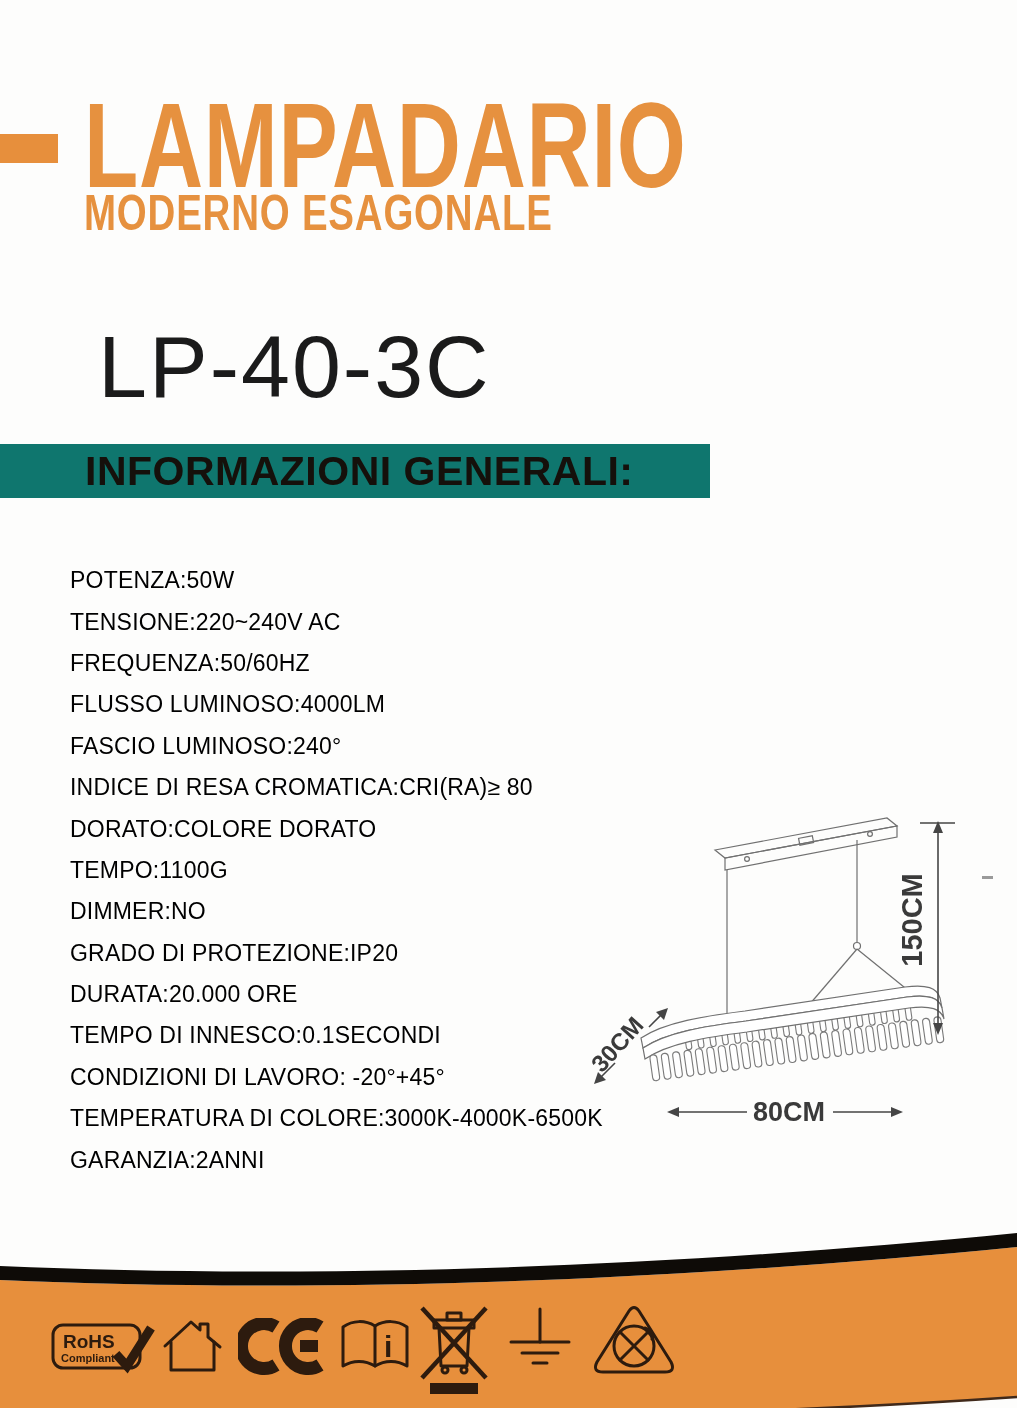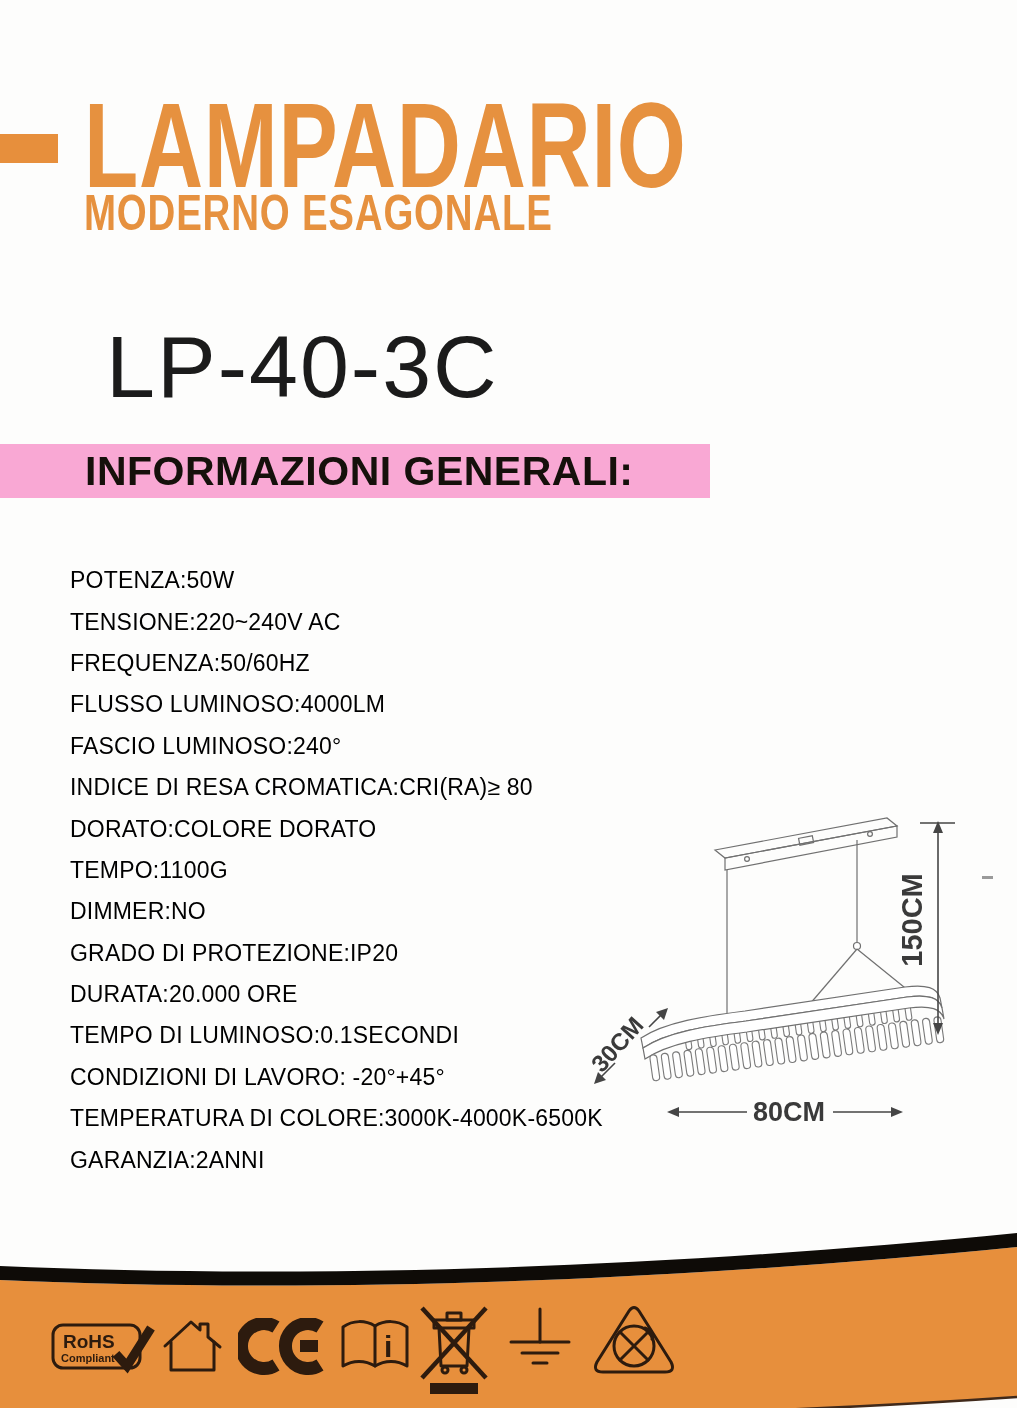--- a/index.html
+++ b/index.html
@@ -4,23 +4,23 @@
 <style>
   html,body{margin:0;padding:0;background:#ffffff;}
   #page{position:relative;width:1017px;height:1408px;background:#fdfdfc;overflow:hidden;
         font-family:"Liberation Sans", sans-serif;}
   
   .dash{position:absolute;left:0;top:134px;width:58px;height:29px;background:#E78F3C;}
   .title{position:absolute;left:84px;top:85px;font-size:120px;line-height:1;font-weight:700;
          color:#E6913F;transform:scaleX(.74);transform-origin:left top;white-space:nowrap;letter-spacing:1px;}
   .subtitle{position:absolute;left:84px;top:188px;font-size:50px;line-height:1;font-weight:700;
          color:#E6913F;transform:scaleX(.77);transform-origin:left top;white-space:nowrap;letter-spacing:1px;}
-  .model{position:absolute;left:106px;top:323px;font-size:88px;line-height:1;font-weight:400;
+  .model{position:absolute;left:98px;top:323px;font-size:88px;line-height:1;font-weight:400;
          color:#1b1b1b;letter-spacing:2px;white-space:nowrap;}
-  .banner{position:absolute;left:0;top:444px;width:710px;height:54px;background:#f9a8d4;
+  .banner{position:absolute;left:0;top:444px;width:710px;height:54px;background:#0f766e;
           display:flex;align-items:center;}
   .banner span{margin-left:85px;font-size:41px;font-weight:700;color:#15100b;letter-spacing:.5px;white-space:nowrap;}
   
   .specs{position:absolute;left:40px;top:560px;margin:0;padding:0;list-style:none;}
   .specs li{height:41.4px;display:flex;align-items:center;font-size:23px;color:#000000;
             white-space:nowrap;letter-spacing:.2px;margin-left:30px;}
   
   #lamp-drawing{position:absolute;left:575px;top:780px;}
   #lamp-drawing .ln{fill:none;stroke:#707070;stroke-width:1.2;}
   #lamp-drawing .band{fill:#ffffff;stroke:#707070;stroke-width:1.2;}
@@ -54,21 +54,21 @@
     <li>TENSIONE:220~240V AC</li>
     <li>FREQUENZA:50/60HZ</li>
     <li>FLUSSO LUMINOSO:4000LM</li>
     <li>FASCIO LUMINOSO:240°</li>
     <li>INDICE DI RESA CROMATICA:CRI(RA)≥ 80</li>
     <li>DORATO:COLORE DORATO</li>
     <li>TEMPO:1100G</li>
     <li>DIMMER:NO</li>
     <li>GRADO DI PROTEZIONE:IP20</li>
     <li>DURATA:20.000 ORE</li>
-    <li>TEMPO DI LUMINOSO:0.1SECONDI</li>
+    <li>TEMPO DI INNESCO:0.1SECONDI</li>
     <li>CONDIZIONI DI LAVORO: -20°+45°</li>
     <li>TEMPERATURA DI COLORE:3000K-4000K-6500K</li>
     <li>GARANZIA:2ANNI</li>
   </ul>
 
   <svg id="lamp-drawing" width="440" height="365" viewBox="0 0 440 365">
 
     <g>
       <polygon class="ln" points="140,70 312,38 322,46 150,78"></polygon>
       <polygon class="ln" points="150,78 322,46 322,57 150,90"></polygon>

